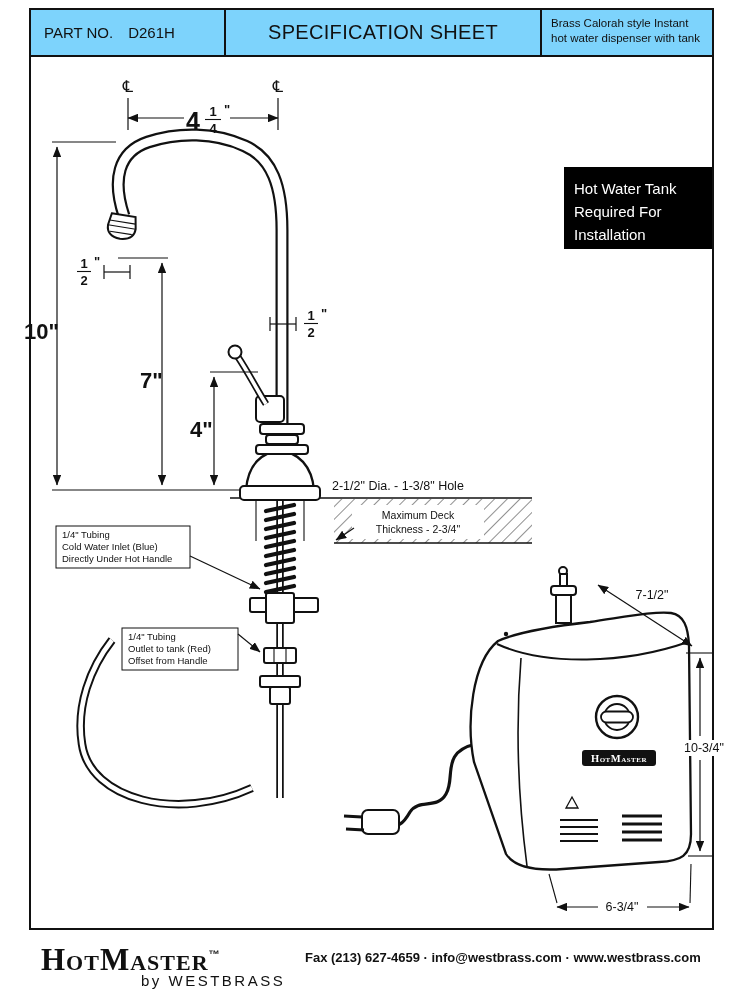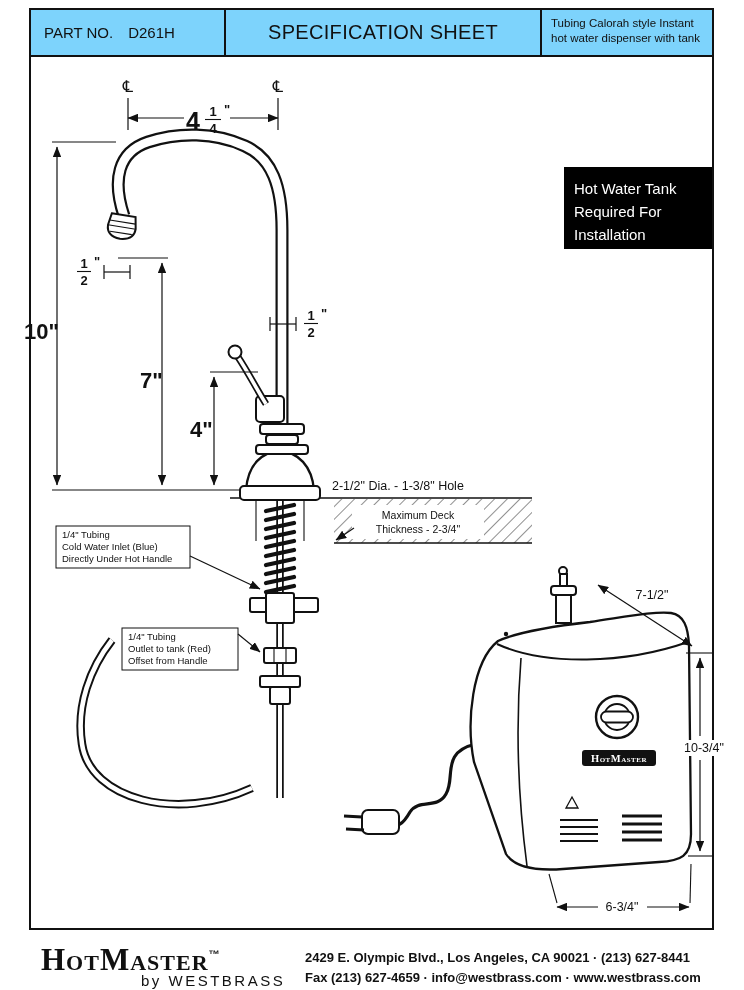--- a/index.html
+++ b/index.html
@@ -64,21 +64,21 @@
 <div id="page">
 
   <div class="frame"></div>
 
   <div class="header">
     <div class="hc hc1">
       <span>PART NO.</span>
       <span>D261H</span>
     </div>
     <div class="hc hc2">SPECIFICATION SHEET</div>
-    <div class="hc hc3">Tubing Calorah style Instant hot water dispenser with tank</div>
+    <div class="hc hc3">Brass Calorah style Instant hot water dispenser with tank</div>
   </div>
 
   <svg class="diagram" width="744" height="990" viewBox="0 0 744 990" xmlns="http://www.w3.org/2000/svg">
     <defs>
       <marker id="ah" viewBox="0 0 10 8" refX="9.5" refY="4" markerWidth="9" markerHeight="7.2" orient="auto-start-reverse">
         <path d="M0 0 L10 4 L0 8 Z" fill="#111"></path>
       </marker>
       <pattern id="hatch" width="9" height="9" patternUnits="userSpaceOnUse" patternTransform="rotate(45)">
         <line x1="0" y1="0" x2="0" y2="9" stroke="#333" stroke-width="1.1"></line>
       </pattern>
@@ -285,18 +285,17 @@
       </g>
     </g>
   </svg>
 
   <div class="footer">
     <div class="f-brand">
       <span class="f-brand-name">HotMaster</span><span class="f-tm">™</span>
       <div class="f-byline">by WESTBRASS</div>
     </div>
     <div class="f-addr">
-      <div>2429 E. Olympic Blvd., Los Angeles, CA  90021 · (213) 627-8441</div>
       <div>Fax (213) 627-4659 · info@westbrass.com · www.westbrass.com</div>
     </div>
   </div>
 
 </div>
 
 </body></html>

